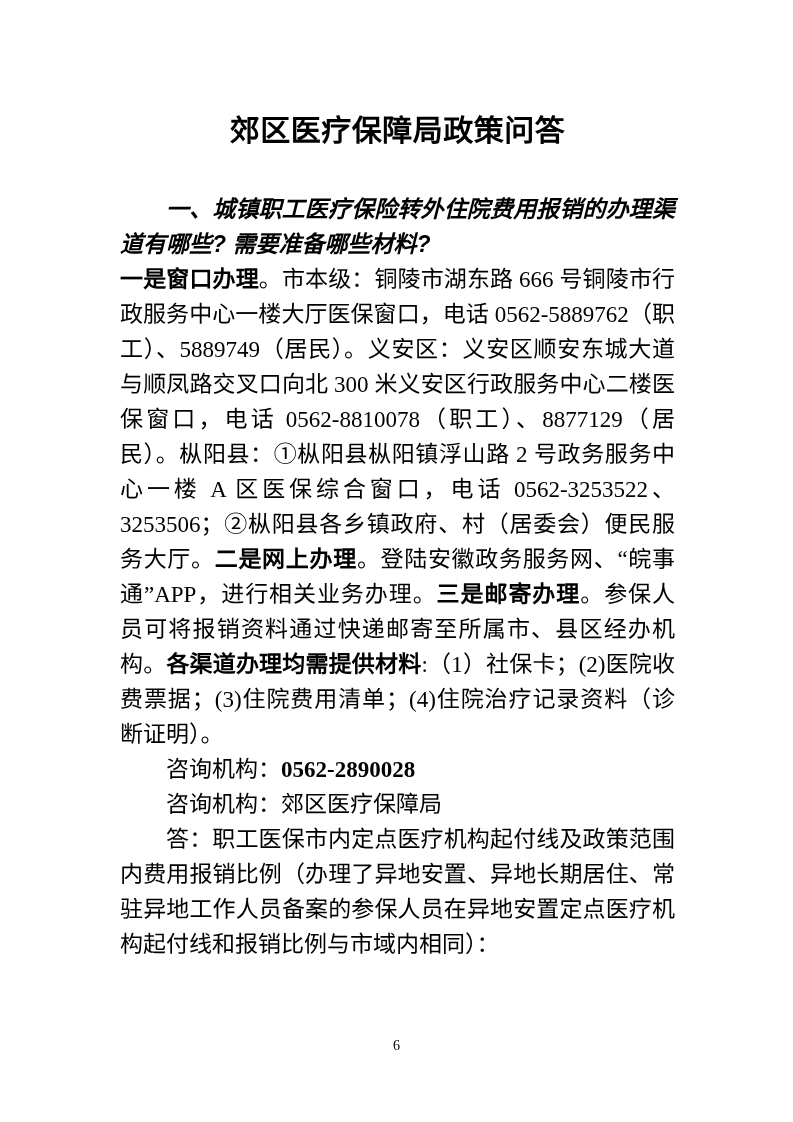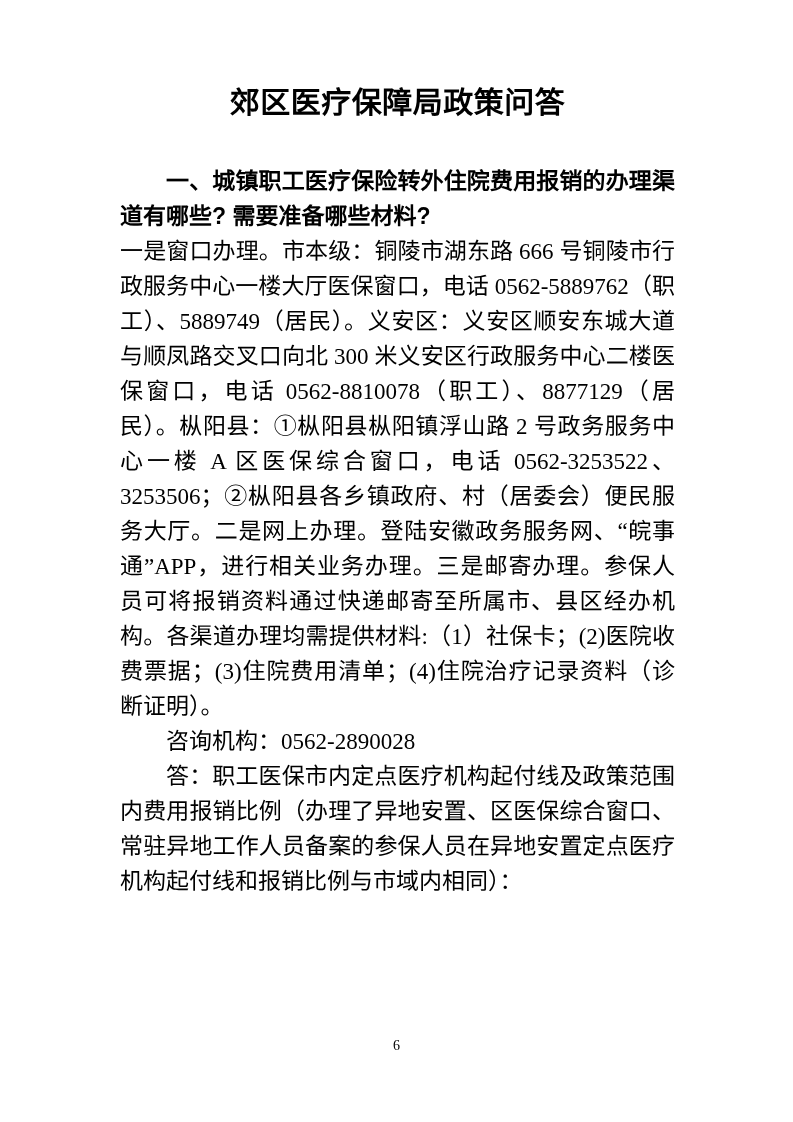--- a/index.html
+++ b/index.html
@@ -7,21 +7,21 @@
     padding: 0;
     background: #ffffff;
   }
   .page {
     position: relative;
     width: 793px;
     height: 1122px;
     margin: 0 auto;
     background: #ffffff;
     box-sizing: border-box;
-    padding: 80px 118px 0 120px;
+    padding: 108px 118px 0 120px;
     color: #000000;
     font-family: "Liberation Serif", serif;
     font-size: 23px;
     line-height: 35px;
     overflow: hidden;
   }
   .doc-title {
     margin: 0 0 38px 0;
     text-align: center;
     font-size: 30px;
@@ -34,27 +34,28 @@
     margin: 0;
     text-align: justify;
     text-justify: inter-ideograph;
   }
   .indent {
     text-indent: 2em;
   }
   .question {
     font-family: "Liberation Sans", sans-serif;
     font-weight: bold;
+    font-style: italic;
   }
   .kai {
     font-family: "Liberation Serif", serif;
     font-weight: normal;
   }
   .bold-run {
-    font-weight: normal;
+    font-weight: bold;
   }
   .page-number {
     position: absolute;
     top: 1036px;
     left: 0;
     right: 0;
     text-align: center;
     font-size: 14px;
     line-height: 20px;
     font-family: "Liberation Serif", serif;
@@ -67,19 +68,20 @@
 
   <h1 class="doc-title">郊区医疗保障局政策问答</h1>
 
   <p class="question indent">一、城镇职工医疗保险转外住院费用报销的办理渠道有哪些? 需要准备哪些材料?</p>
 
 
   <p class="kai"><span class="bold-run">一是窗口办理</span><span>。市本级：铜陵市湖东路 666 号铜陵市行政服务中心一楼大厅医保窗口，电话 0562-5889762（职工）、5889749（居民）。义安区：义安区顺安东城大道与顺凤路交叉口向北 300 米义安区行政服务中心二楼医保窗口，电话 0562-8810078（职工）、8877129（居民）。枞阳县：①枞阳县枞阳镇浮山路 2 号政务服务中心一楼 A 区医保综合窗口，电话 0562-3253522、3253506；②枞阳县各乡镇政府、村（居委会）便民服务大厅。</span><span class="bold-run">二是网上办理</span><span>。登陆安徽政务服务网、“皖事通”APP，进行相关业务办理。</span><span class="bold-run">三是邮寄办理</span><span>。参保人员可将报销资料通过快递邮寄至所属市、县区经办机构。</span><span class="bold-run">各渠道办理均需提供材料</span><span>:（1）社保卡；(2)医院收费票据；(3)住院费用清单；(4)住院治疗记录资料（诊断证明）。</span></p>
 
   <p class="kai indent"><span>咨询机构：</span><span class="bold-run">0562-2890028</span></p>
 
+  <p class="kai indent"><span>咨询机构：</span><span>郊区医疗保障局</span></p>
 
 
-  <p class="kai indent">答：职工医保市内定点医疗机构起付线及政策范围内费用报销比例（办理了异地安置、区医保综合窗口、常驻异地工作人员备案的参保人员在异地安置定点医疗机构起付线和报销比例与市域内相同）：</p>
+  <p class="kai indent">答：职工医保市内定点医疗机构起付线及政策范围内费用报销比例（办理了异地安置、异地长期居住、常驻异地工作人员备案的参保人员在异地安置定点医疗机构起付线和报销比例与市域内相同）：</p>
 
   <div class="page-number">6</div>
 
 </div>
 
 </body></html>

